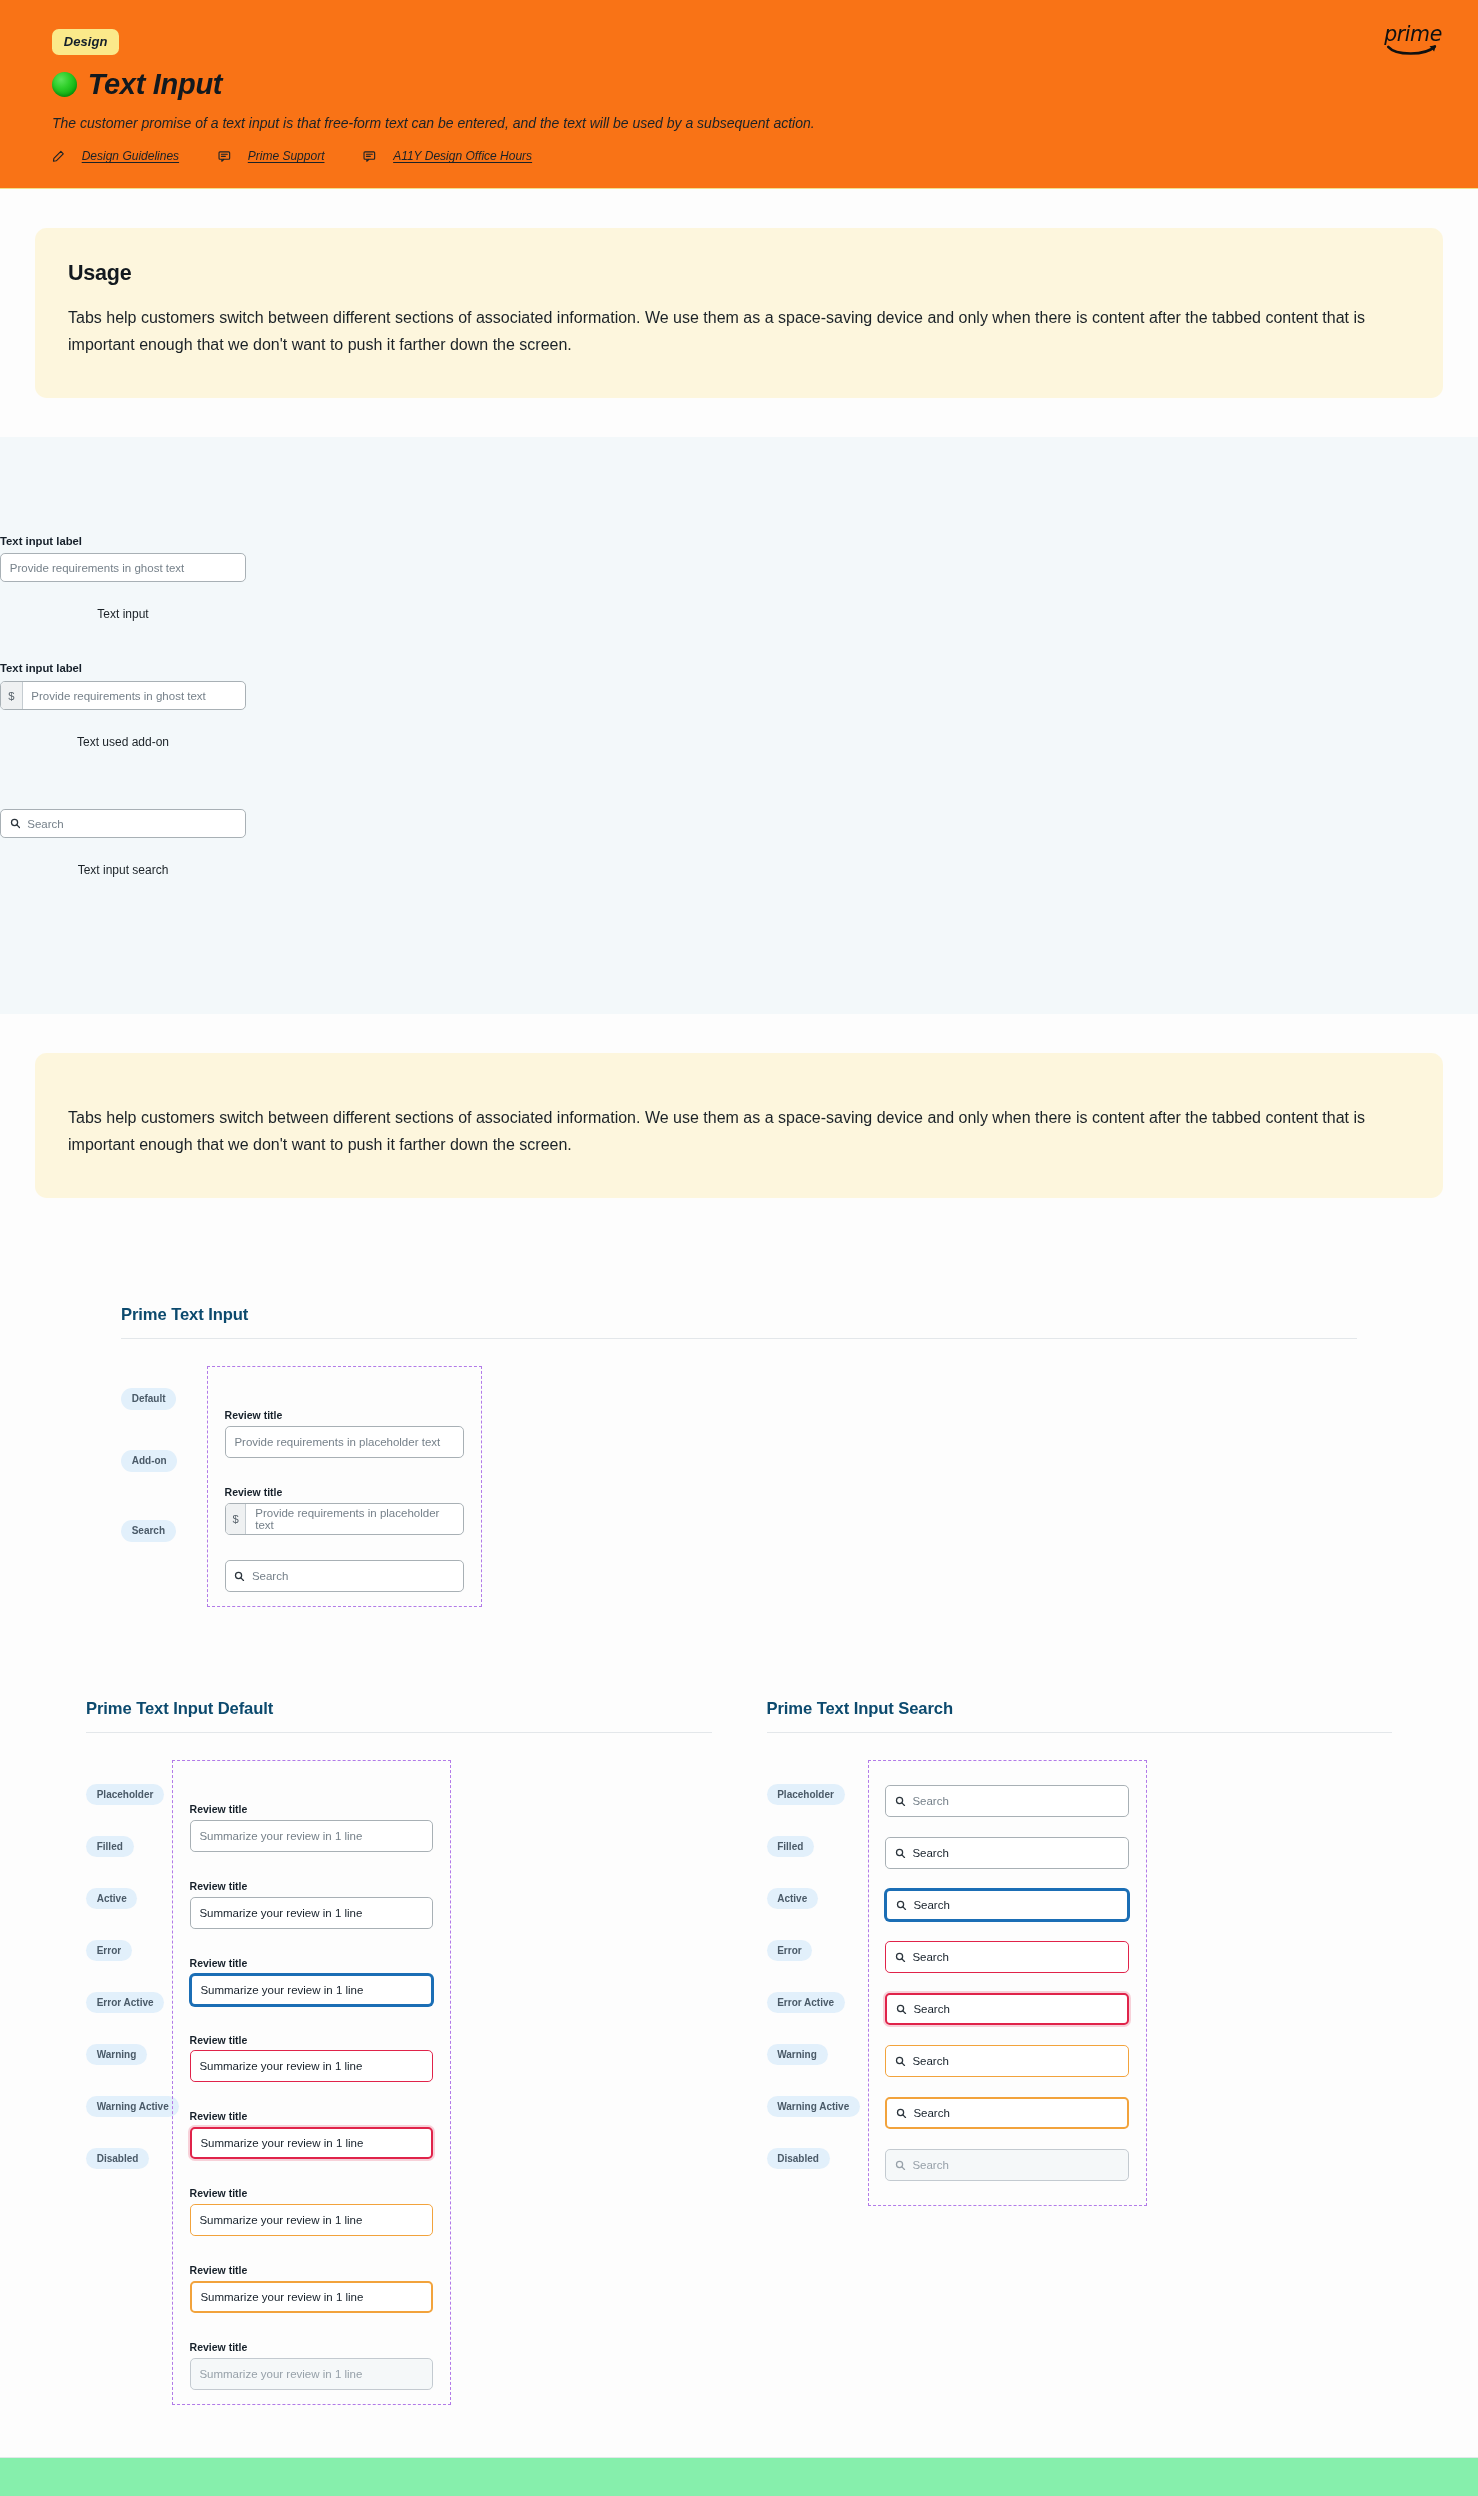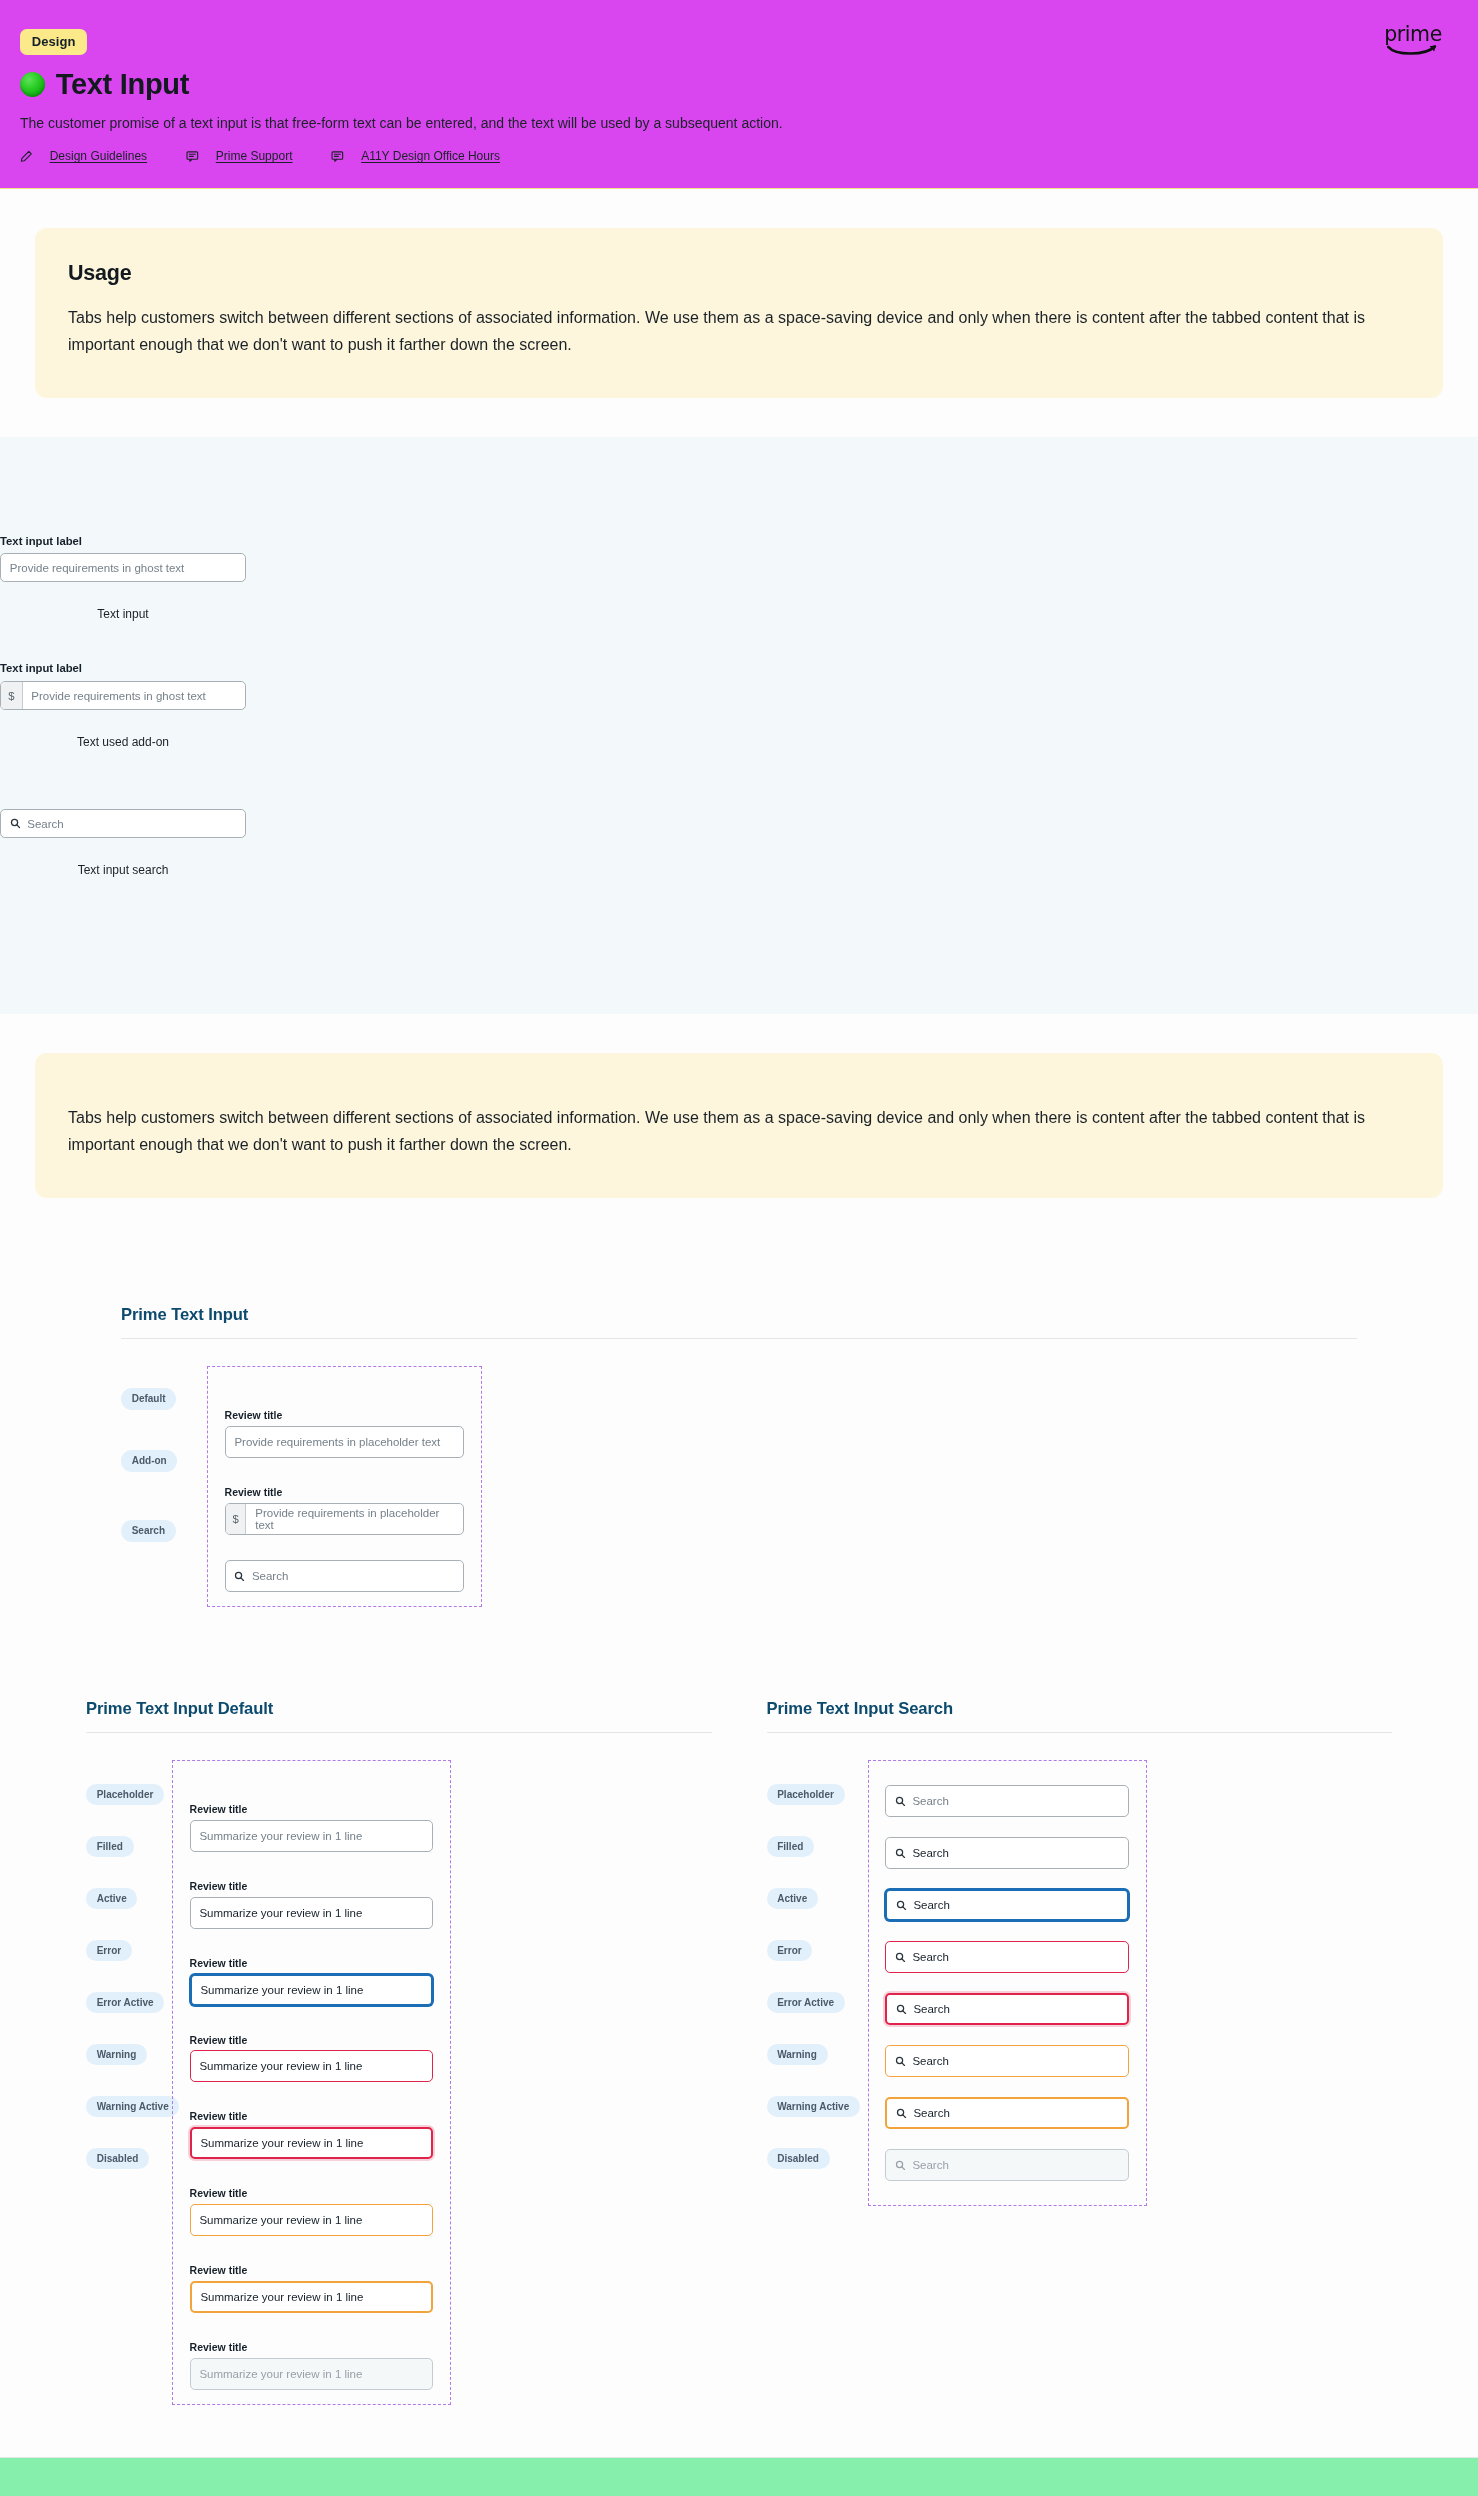--- a/index.html
+++ b/index.html
@@ -6,24 +6,25 @@
   html, body {
     width: 1478px;
     background: #fdfdfd;
     font-family: "Liberation Sans", sans-serif;
     -webkit-font-smoothing: antialiased;
   }
   body { width: 1478px; min-height: 2497px; overflow-x: hidden; }
 
   
   .page-header {
-    background: #d946ef;
+    background: #f97316;
     border-bottom: 1px solid #f2e08a;
-    padding: 29px 35px 25px 20px;
+    padding: 29px 35px 25px 52px;
     position: relative;
+    font-style: italic;
   }
   .badge {
     display: inline-block;
     background: #fbe98a;
     color: #15202b;
     font-size: 13px;
     font-weight: bold;
     padding: 4.9px 11.7px 5.9px 11.7px;
     border-radius: 6.8px;
     letter-spacing: 0.1px;

